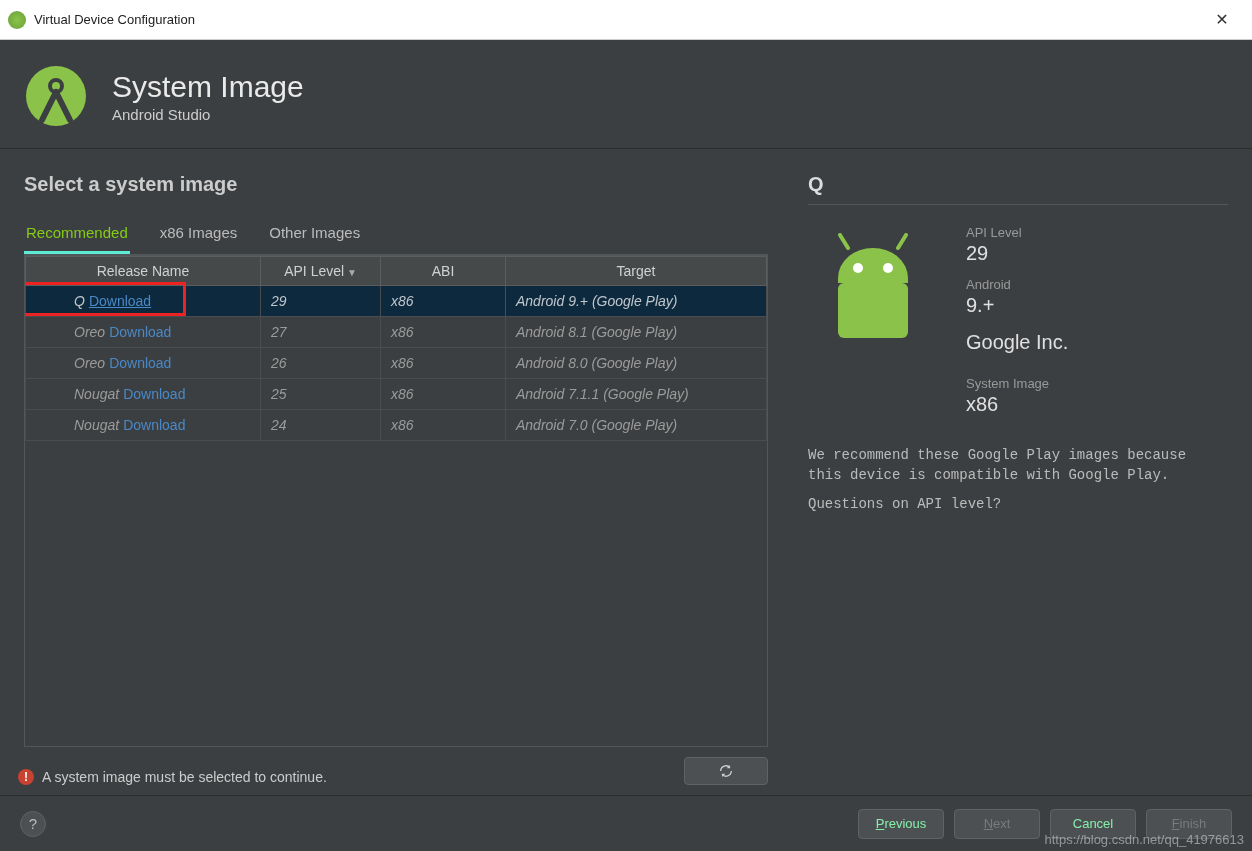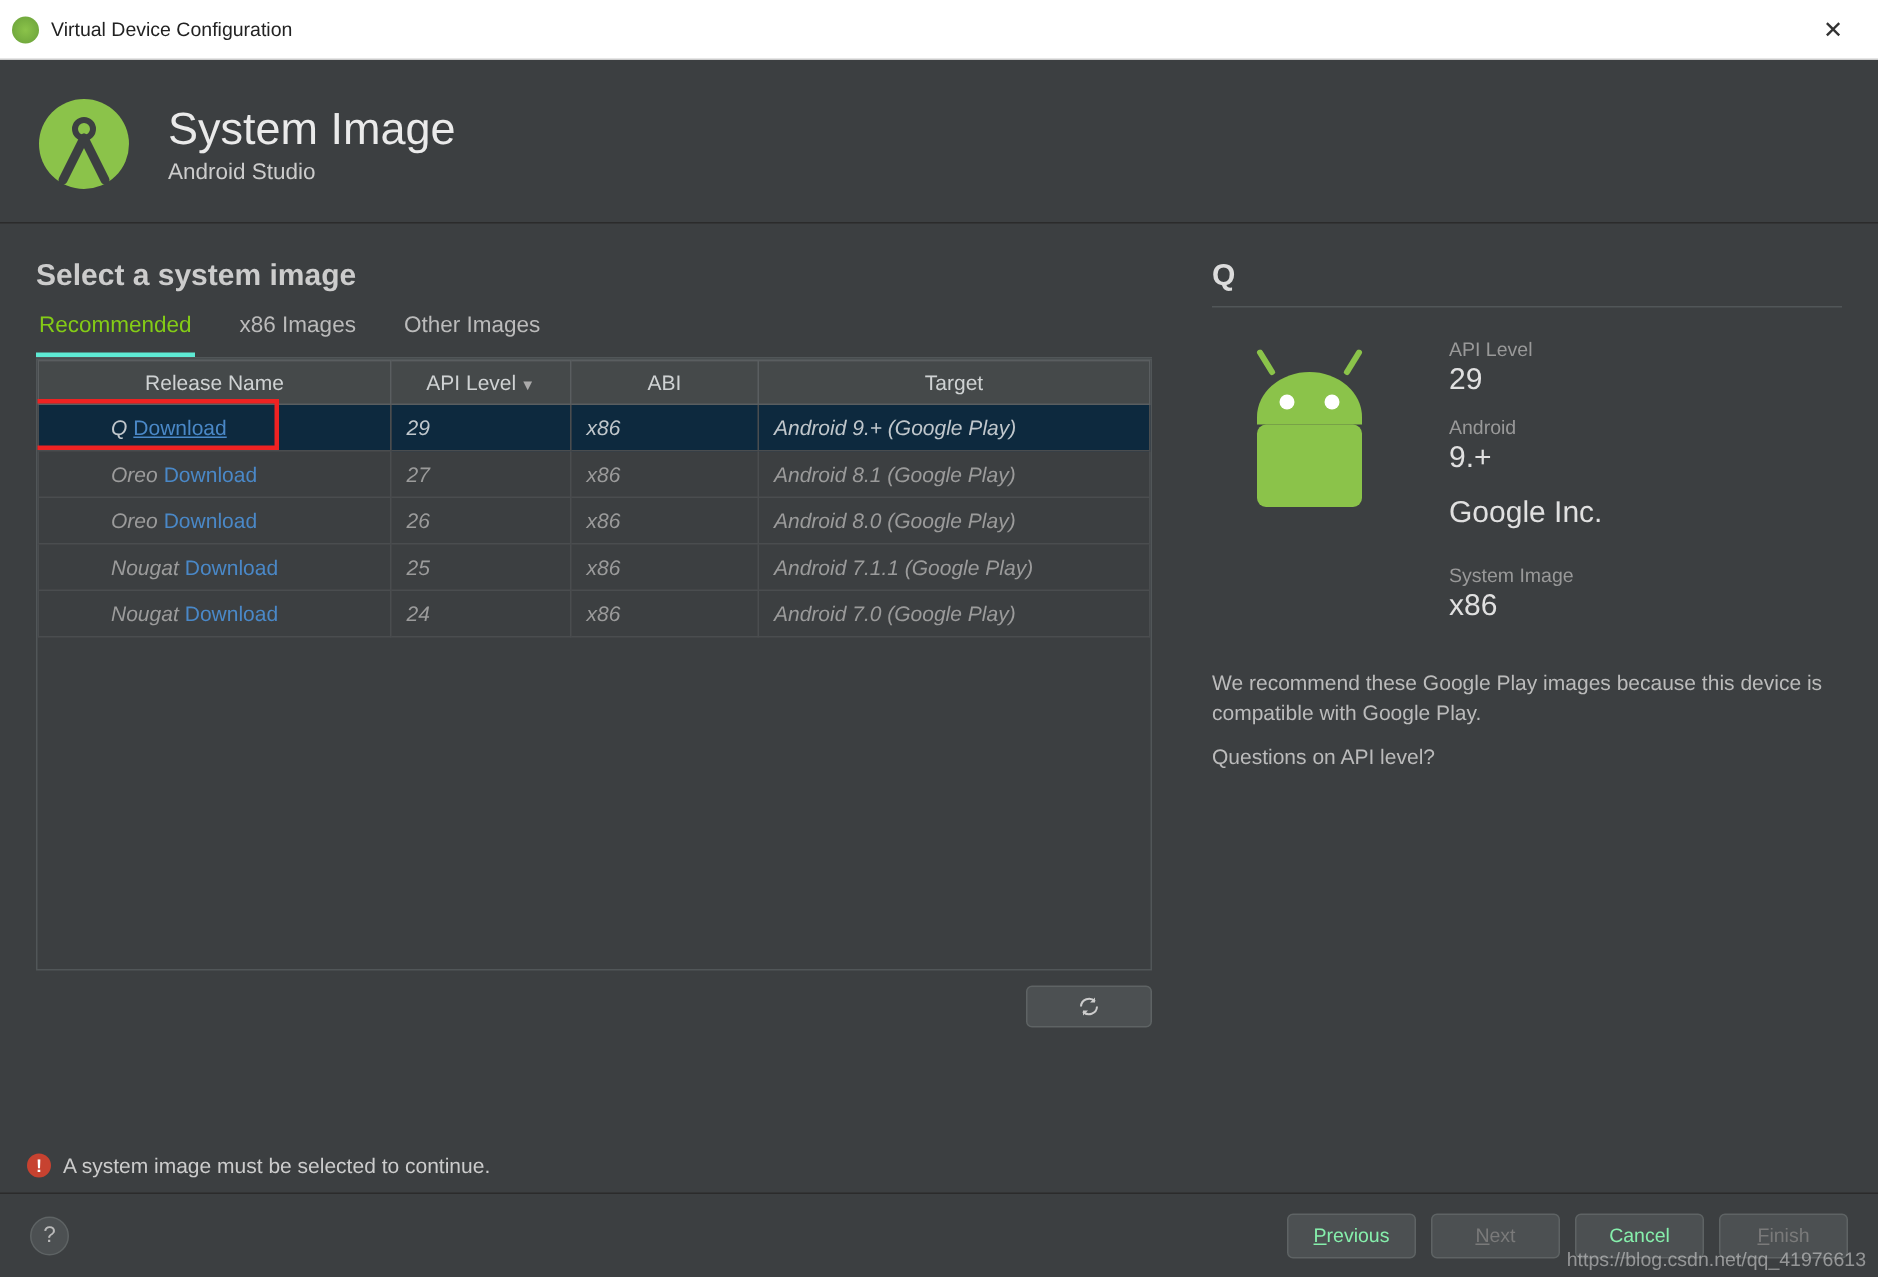--- a/index.html
+++ b/index.html
@@ -59,21 +59,21 @@
     display:flex;
     padding: 24px;
     gap: 40px;
   }
   .left { flex: 1; min-width: 0; }
   .right { width: 420px; }
   .section-title {
     color: #ccc;
     font-size: 20px;
     font-weight: 600;
-    margin-bottom: 4px;
+    margin-bottom: 20px;
   }
   
   .tabs {
     display:flex;
     gap: 28px;
     border-bottom: 1px solid #515658;
     margin-bottom: 0;
   }
   .tab {
     padding: 8px 2px 10px 2px;
@@ -81,21 +81,21 @@
     color: #bbbbbb;
     cursor:pointer;
   }
   .tab.active {
     color: #84cc16;
     border-bottom: 3px solid #5eead4;
   }
   
   .table-wrap {
     border: 1px solid #515658;
-    height: 408px;
+    height: 492px;
     background: #3c3f41;
     overflow:hidden;
   }
   table {
     width: 100%;
     border-collapse: collapse;
   }
   thead th {
     background: #45494a;
     color: #cfd2d3;
@@ -182,20 +182,21 @@
   .detail-grid .spec-col .val {
     font-size: 20px;
     color: #e0e0e0;
     margin-top: 2px;
   }
   .right p {
     font-size: 14px;
     color: #bbb;
     margin: 10px 0;
     line-height: 1.4;
+    font-family: Liberation Mono, monospace;
   }
   .right a { color:#4a88c7; text-decoration:none; cursor:pointer;}
   
   .error-row {
     position:absolute;
     left: 18px;
     bottom: 66px;
     display:flex;
     align-items:center;
     gap: 8px;

